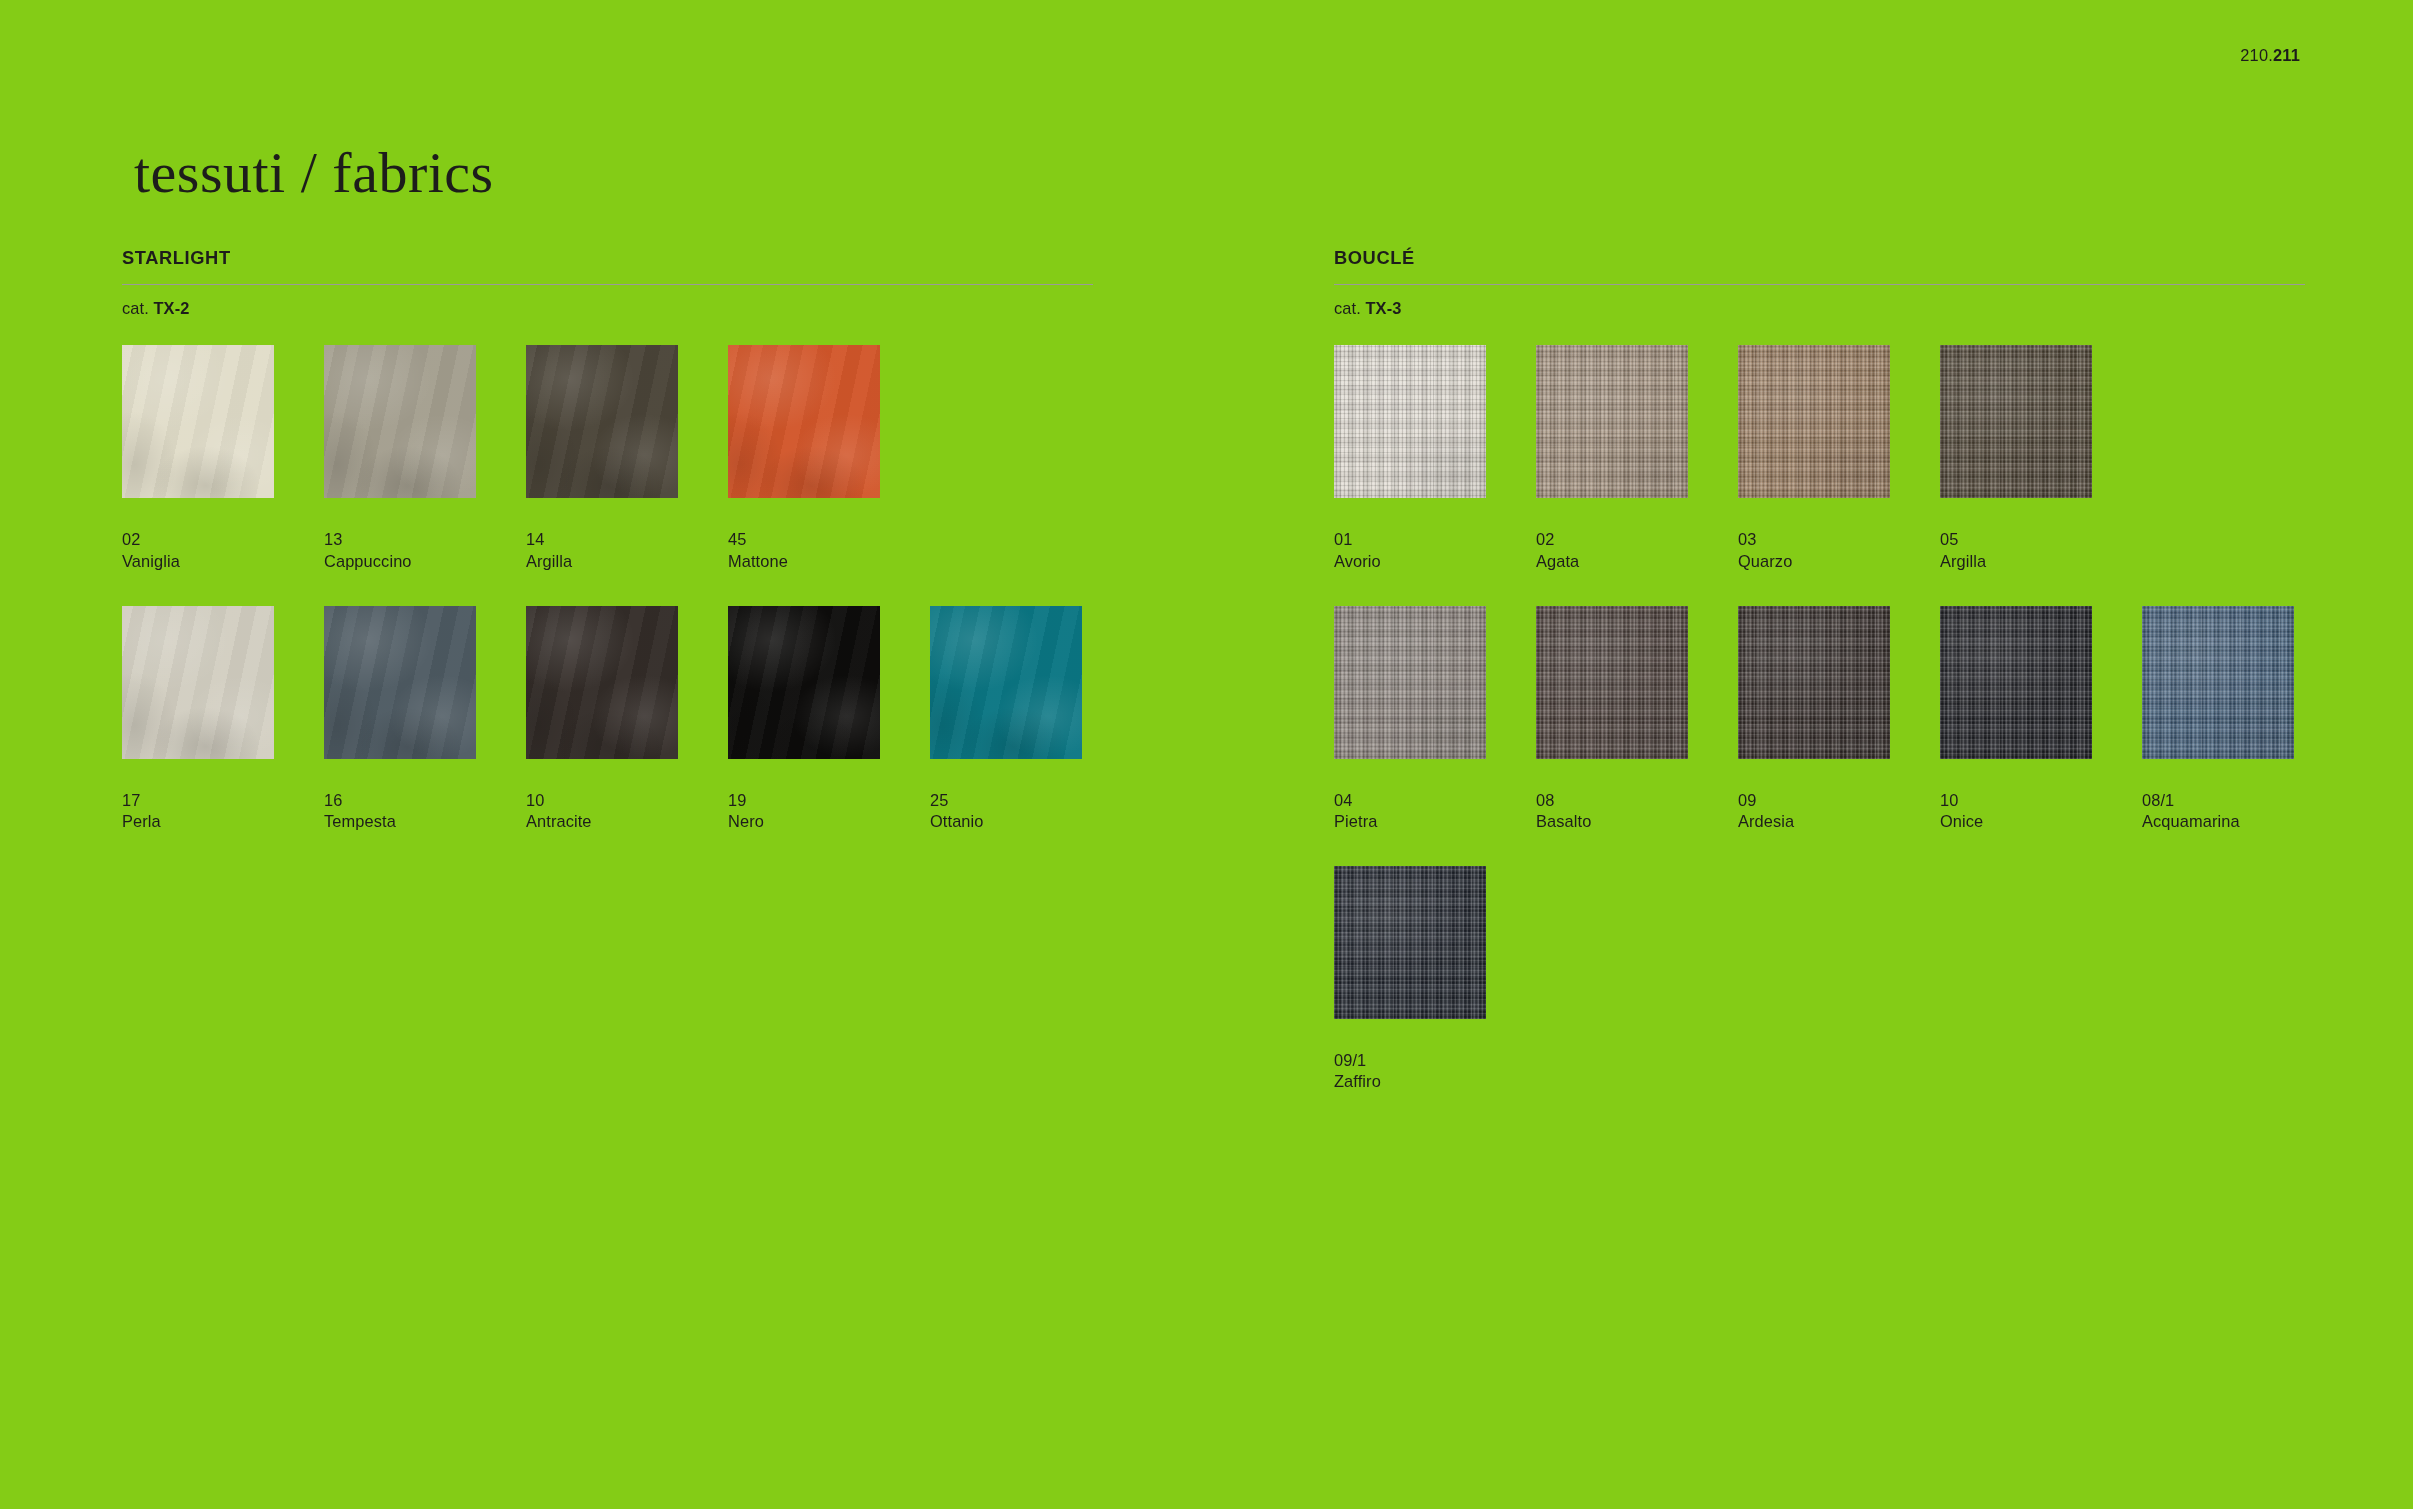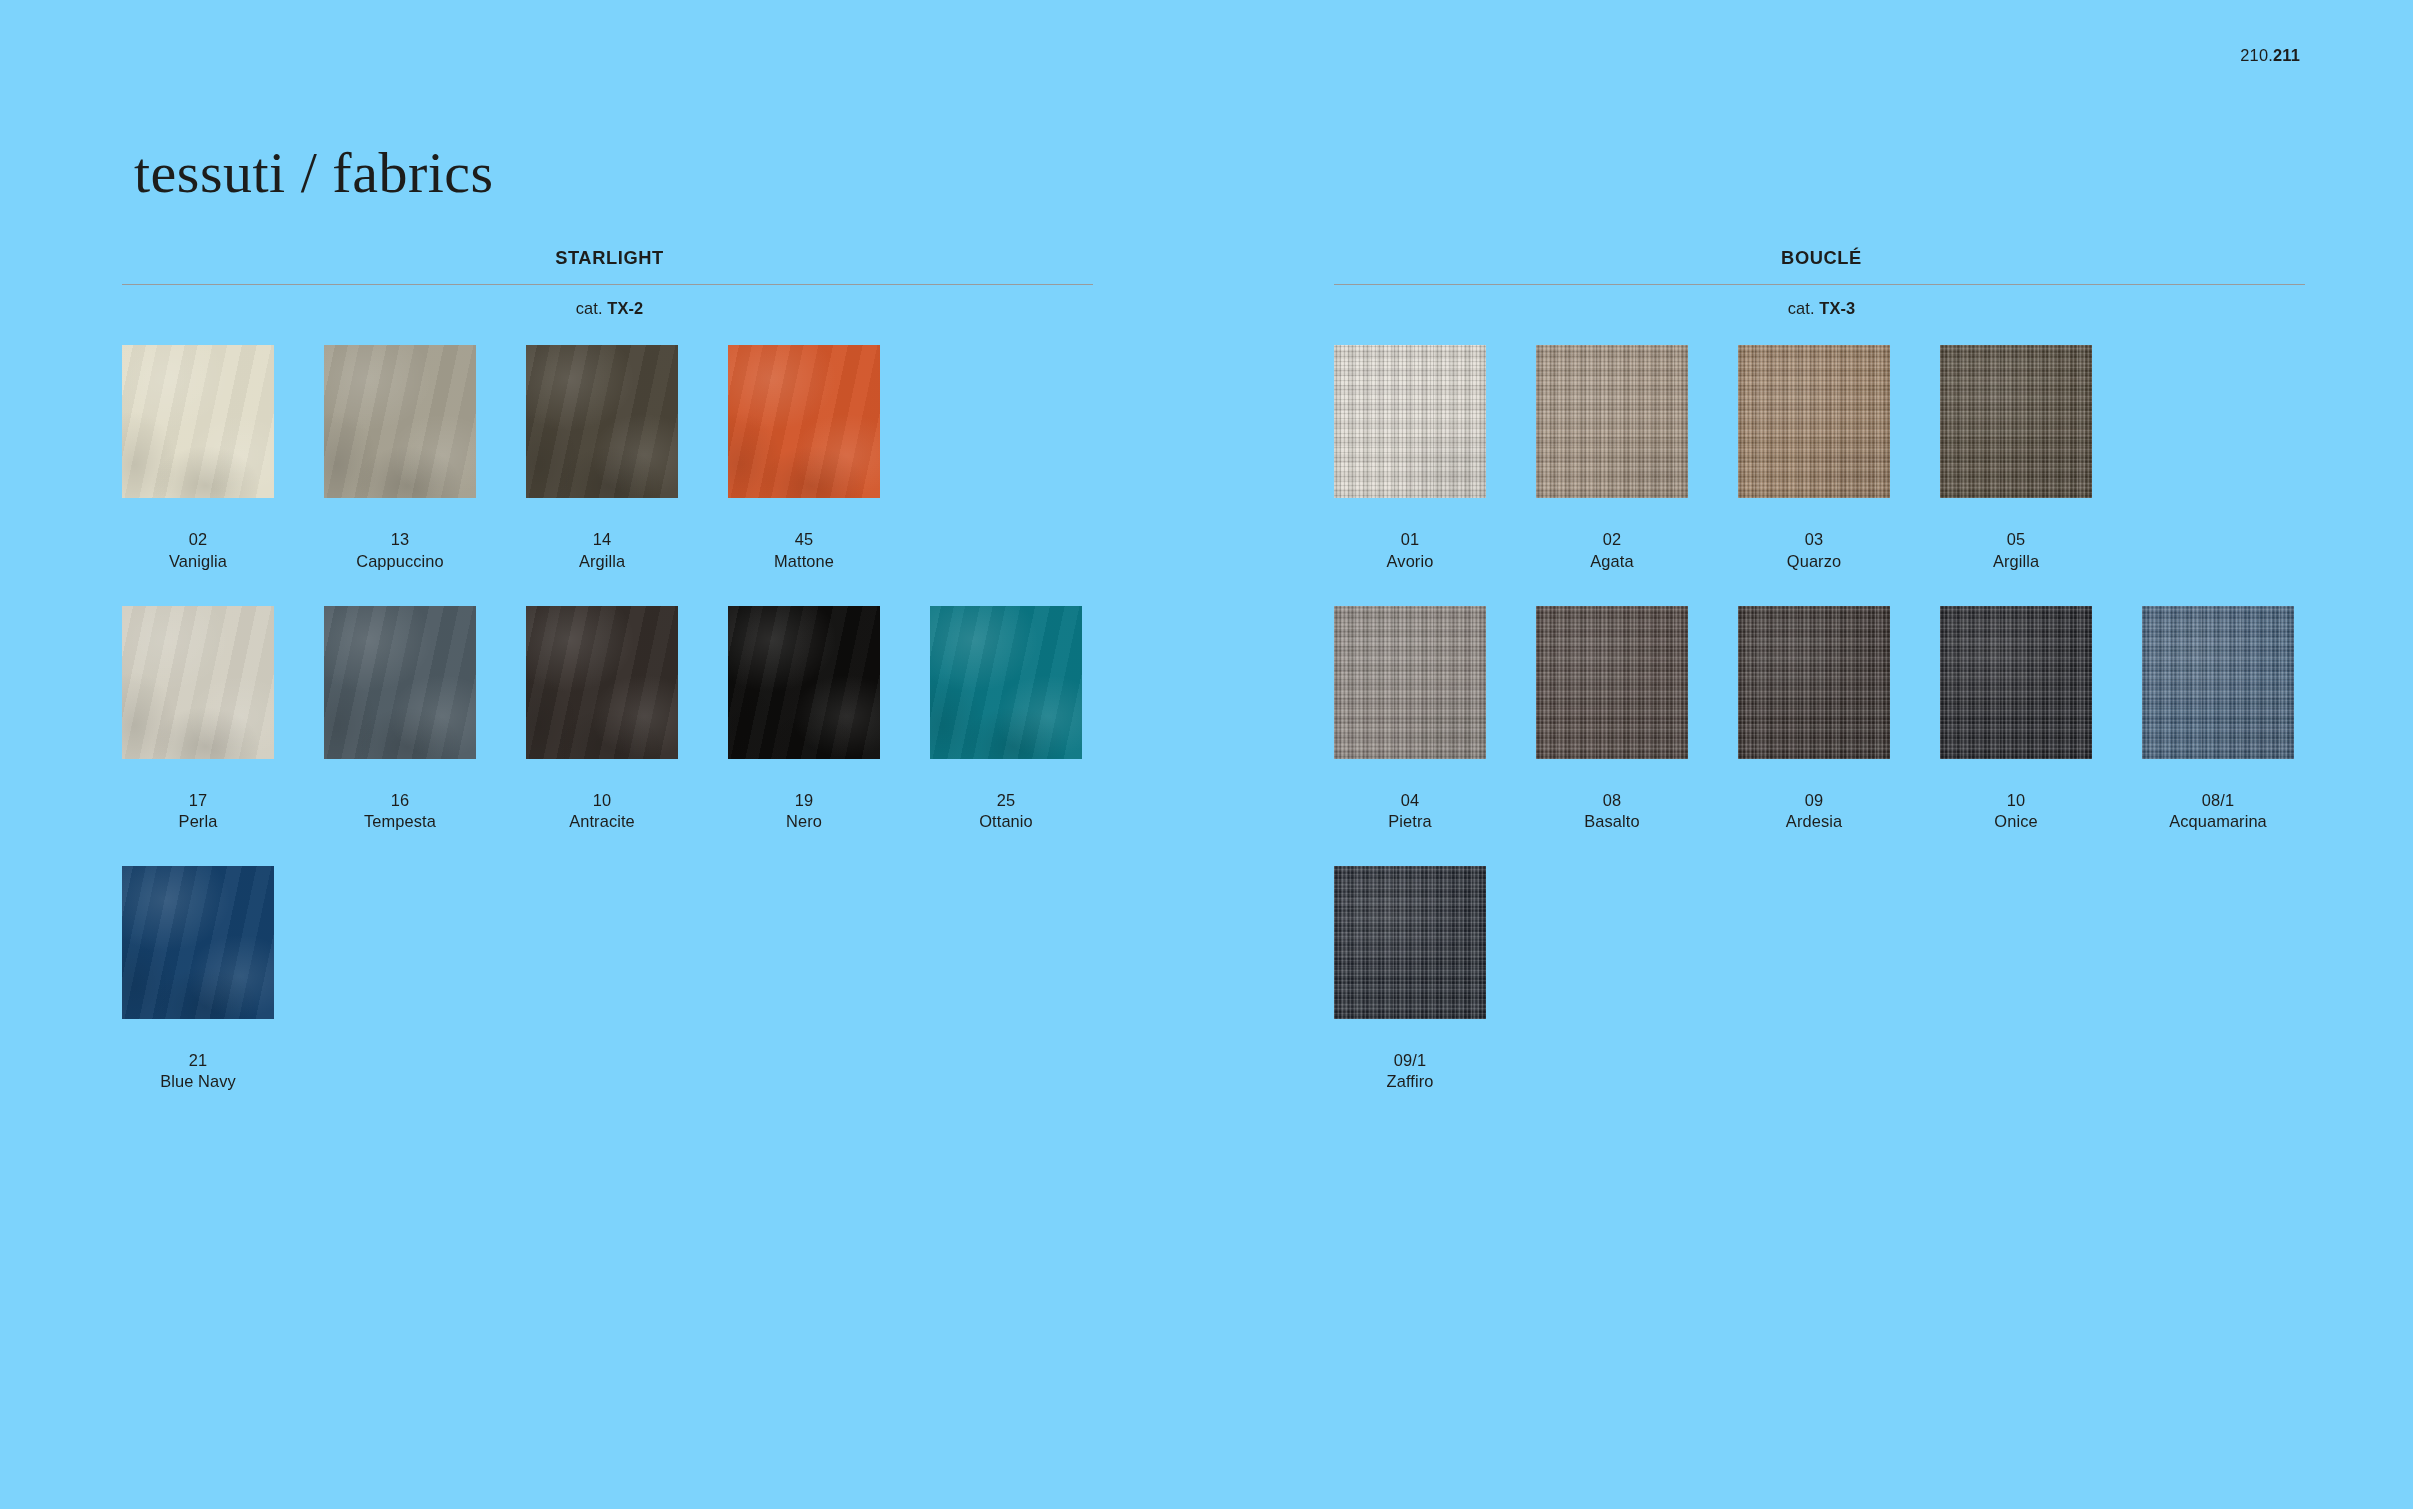--- a/index.html
+++ b/index.html
@@ -13,22 +13,21 @@
     height: 1509px;
     position: relative;
     font-family: "Liberation Sans", sans-serif;
     color: #1a1a1a;
     overflow: hidden;
   }
 
   .page {
     position: absolute;
     inset: 0;
-    background: #7dd3fc;
-    text-align: center;
+    background: #84cc16;
   }
 
   
   .folio {
     position: absolute;
     top: 46px;
     right: 114px;
     font-size: 16.4px;
     letter-spacing: 0.2px;
     color: #1d1d1b;
@@ -247,29 +246,20 @@
           </div>
           <div class="swatch-cell">
             <div class="swatch-chip tex-velvet" style="background-color: rgb(10, 118, 131);"></div>
             <div class="swatch-meta">
               <div class="swatch-code">25</div>
               <div class="swatch-name">Ottanio</div>
             </div>
           </div>
         </div>
 
-        <div class="swatch-row">
-          <div class="swatch-cell">
-            <div class="swatch-chip tex-velvet" style="background-color: rgb(21, 64, 106);"></div>
-            <div class="swatch-meta">
-              <div class="swatch-code">21</div>
-              <div class="swatch-name">Blue Navy</div>
-            </div>
-          </div>
-        </div>
 
       </div>
     </section>
 
     <section class="column right">
       <h2 class="col-head">BOUCLÉ</h2>
       <div class="col-rule"></div>
       <div class="col-cat">
         <span>cat.</span>
         <span class="cat-code">TX-3</span>

